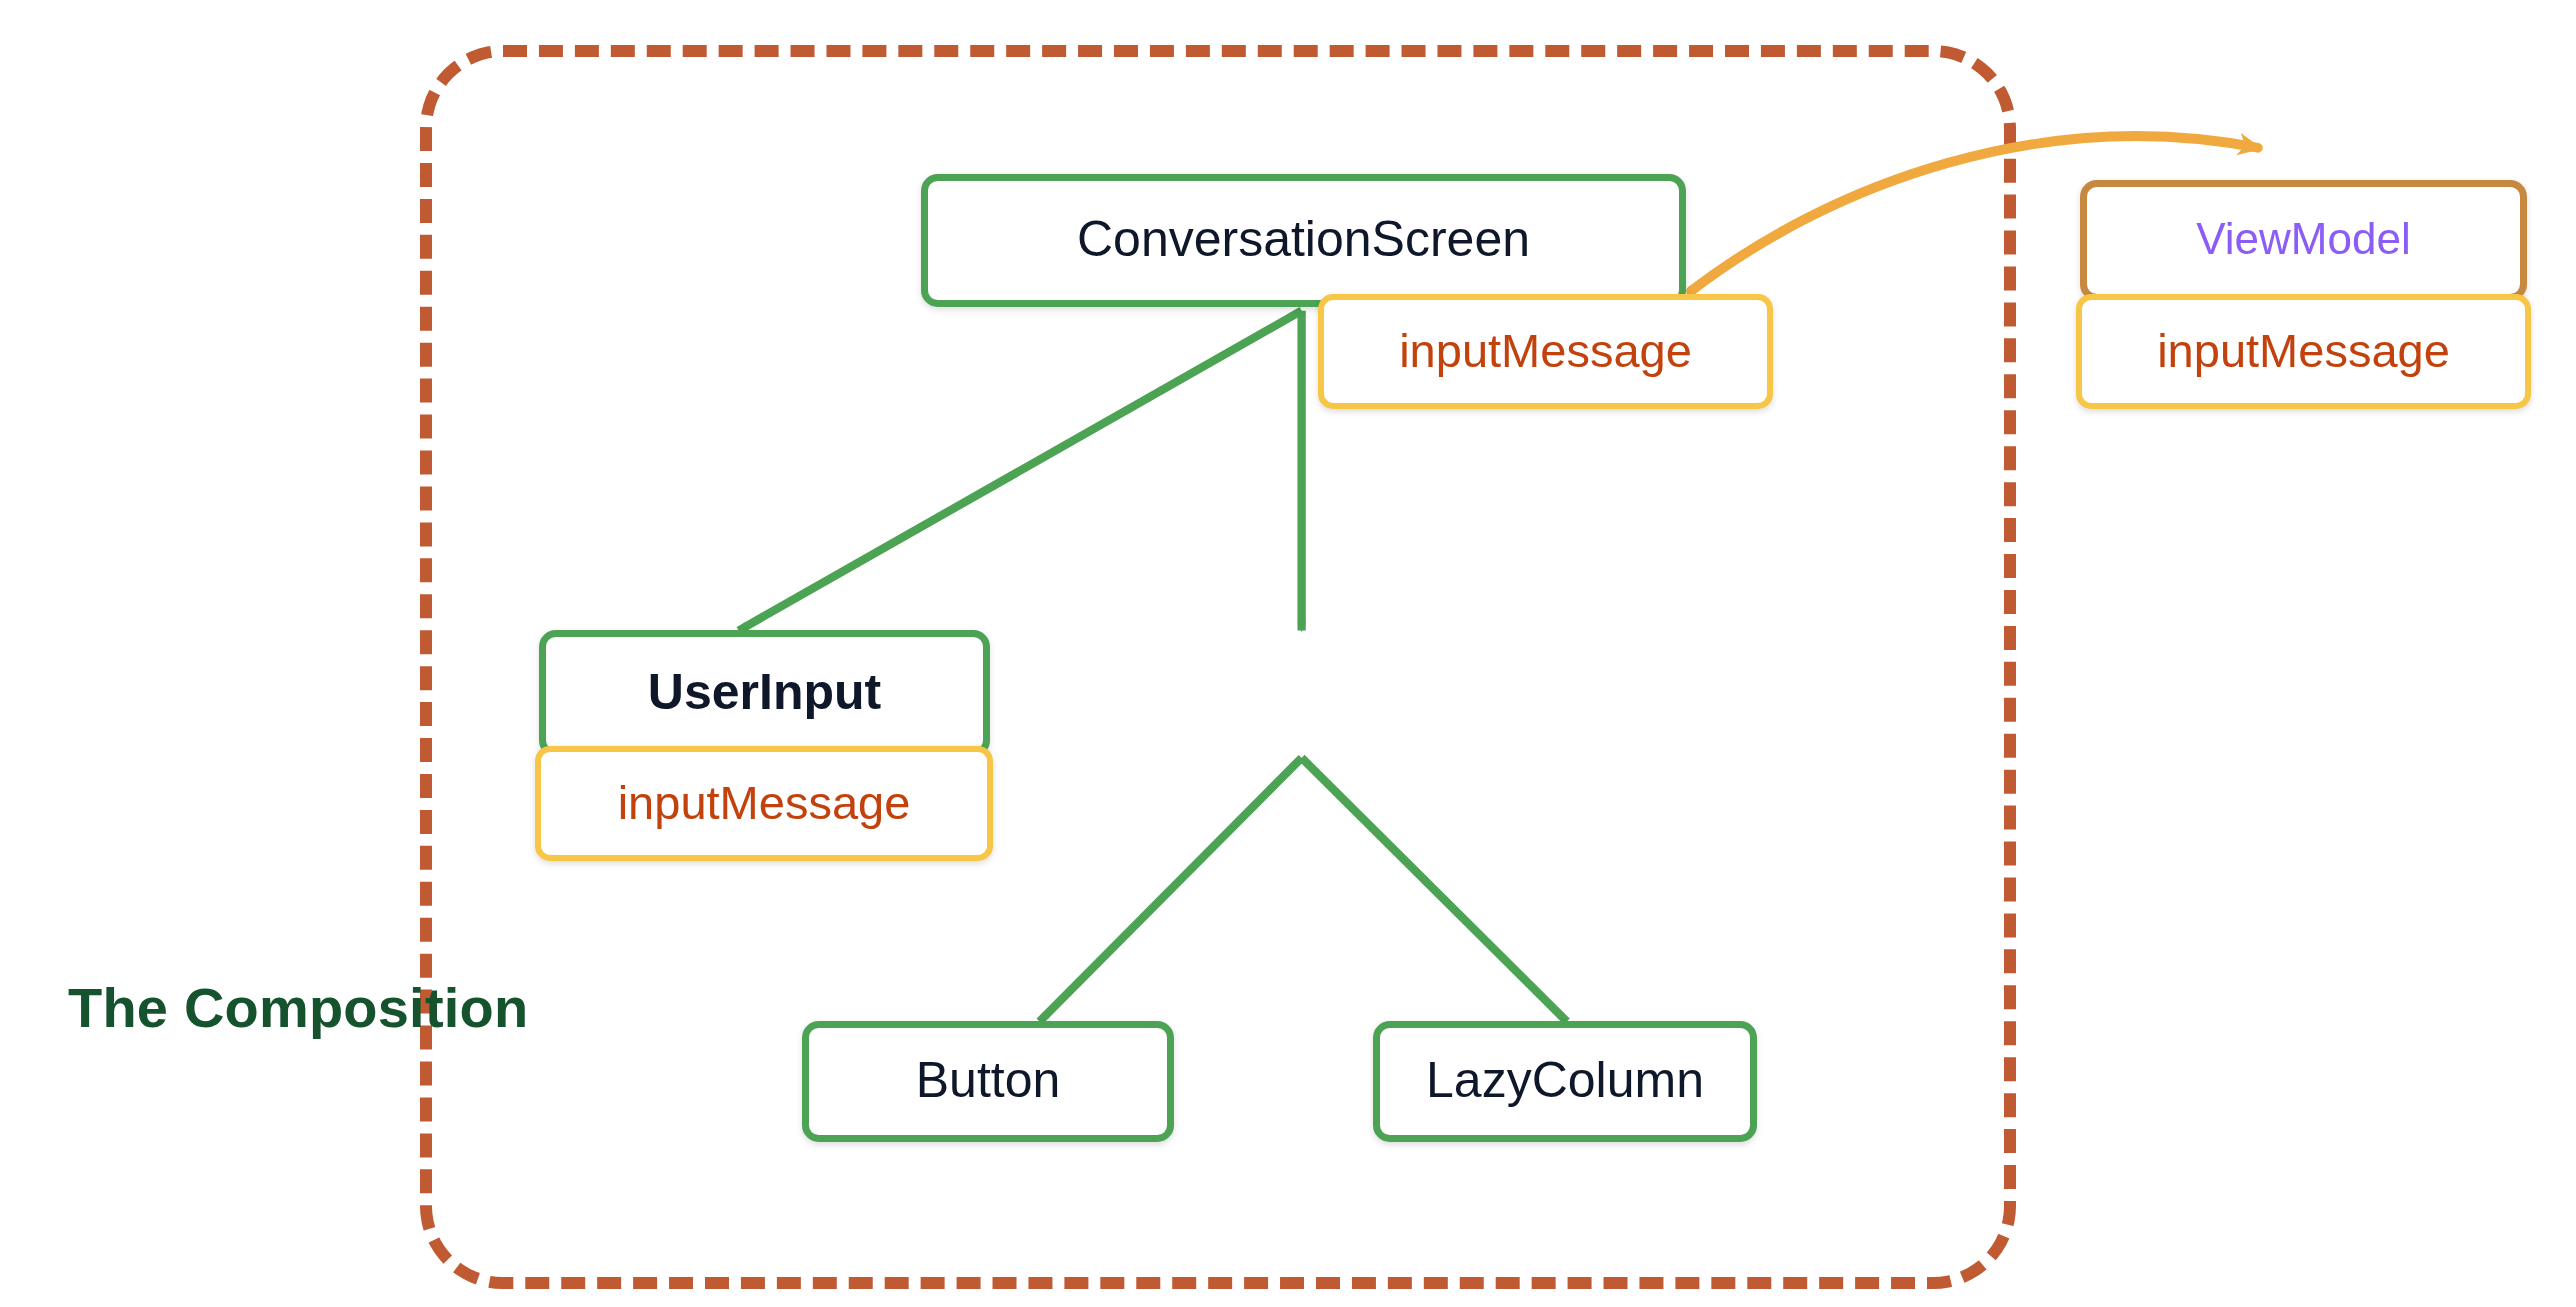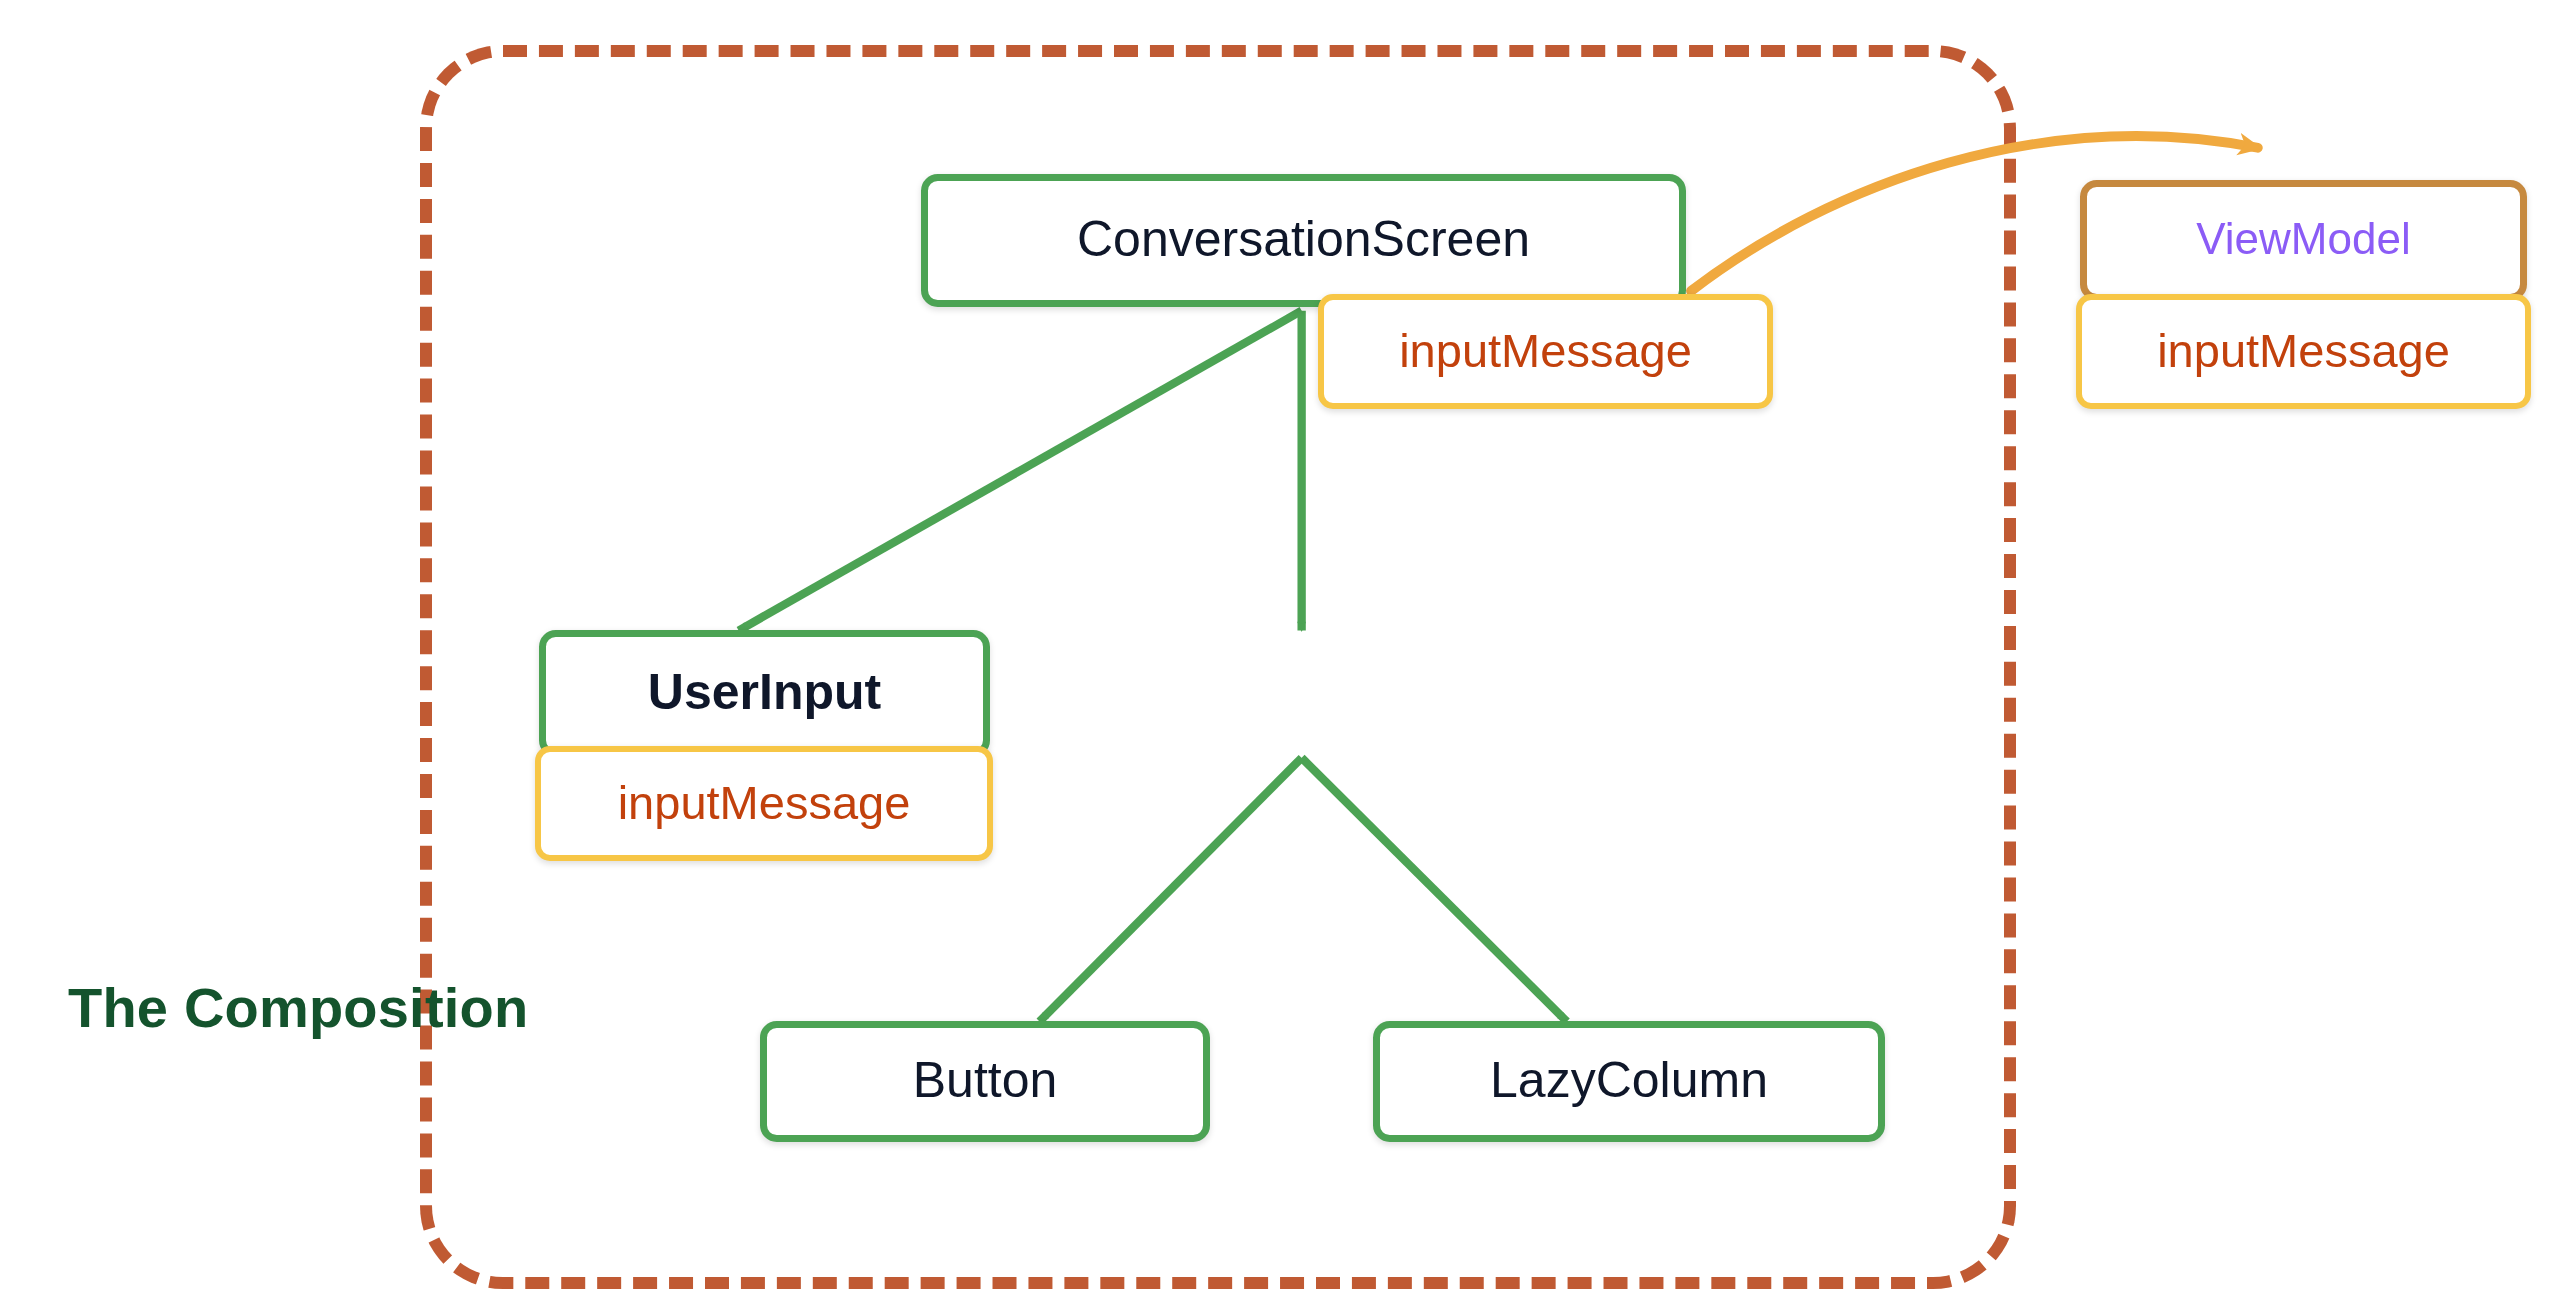--- a/index.html
+++ b/index.html
@@ -127,25 +127,25 @@
 
   <div class="node composable" style="left:539px; top:630px; width:451px; height:127px;font-weight:bold;">
     <span class="node-label">UserInput</span>
   </div>
 
   <div class="node state" style="left:535px; top:746px; width:458px; height:115px;">
     <span class="node-label">inputMessage</span>
   </div>
 
 
-  <div class="node composable" style="left:760px; top:1021px; width:450px; height:121px;">
+  <div class="node composable" style="left:802px; top:1021px; width:372px; height:121px;">
     <span class="node-label">Button</span>
   </div>
 
-  <div class="node composable" style="left:1373px; top:1021px; width:512px; height:121px;">
+  <div class="node composable" style="left:1373px; top:1021px; width:384px; height:121px;">
     <span class="node-label">LazyColumn</span>
   </div>
 
   <div class="node viewmodel" style="left:2080px; top:180px; width:447px; height:121px;">
     <span class="node-label">ViewModel</span>
   </div>
 
   <div class="node state" style="left:2076px; top:294px; width:455px; height:115px;">
     <span class="node-label">inputMessage</span>
   </div>

